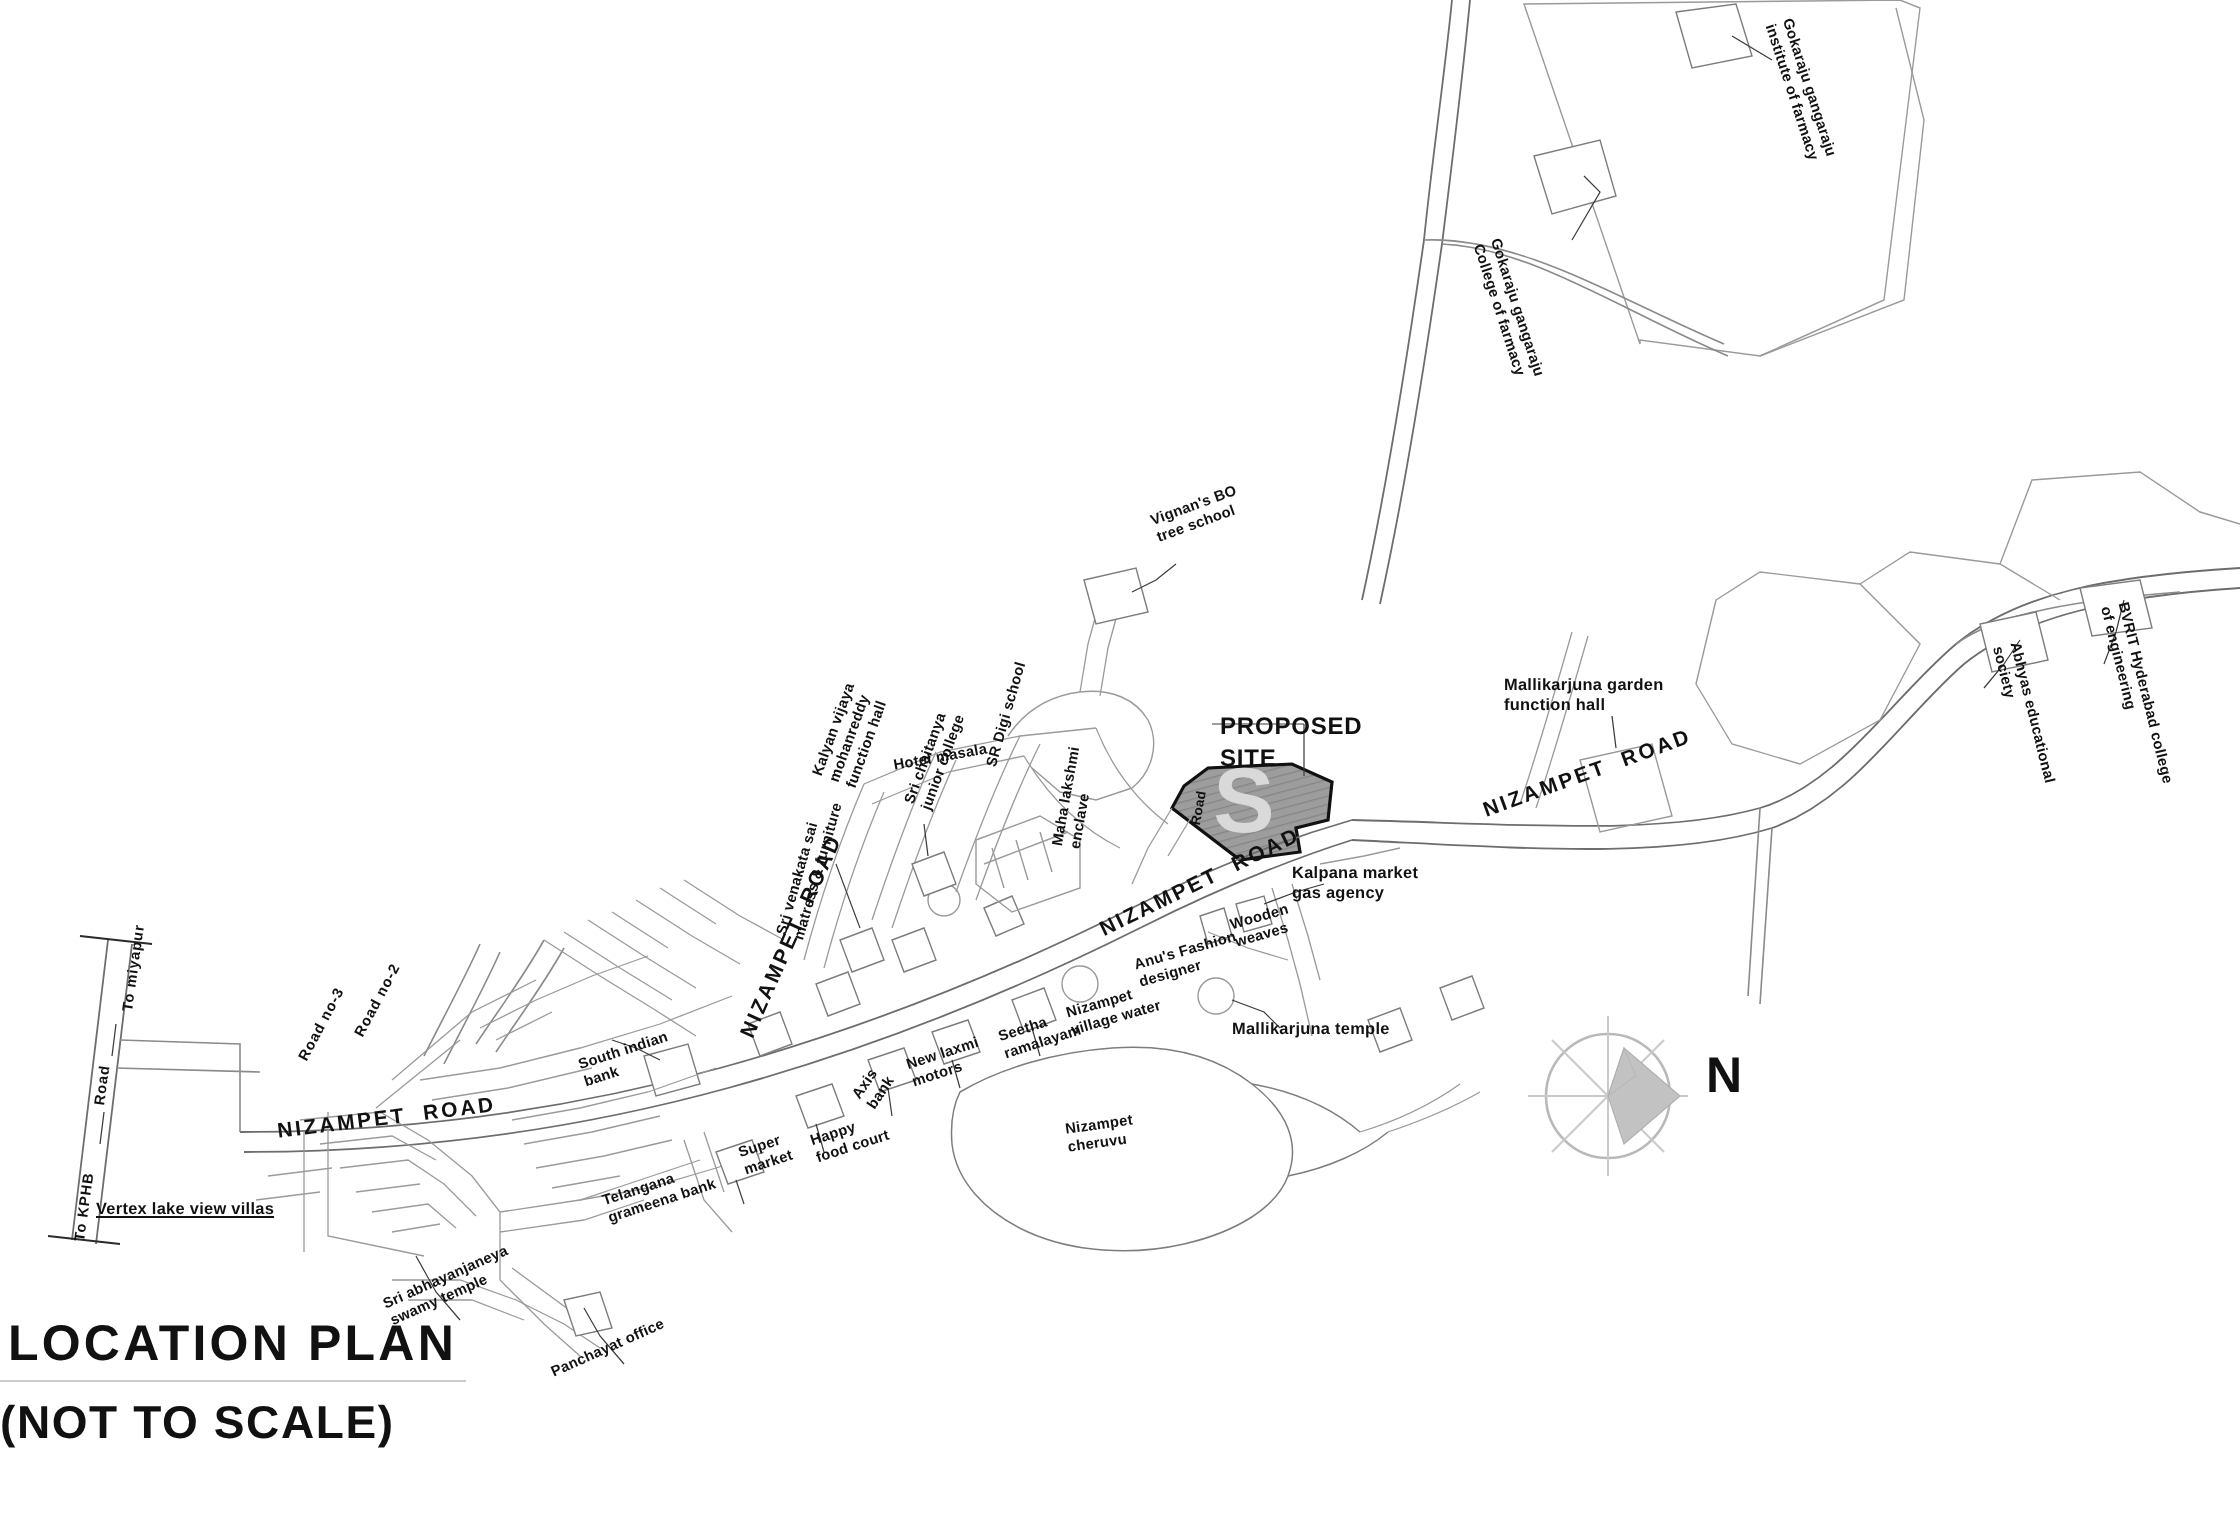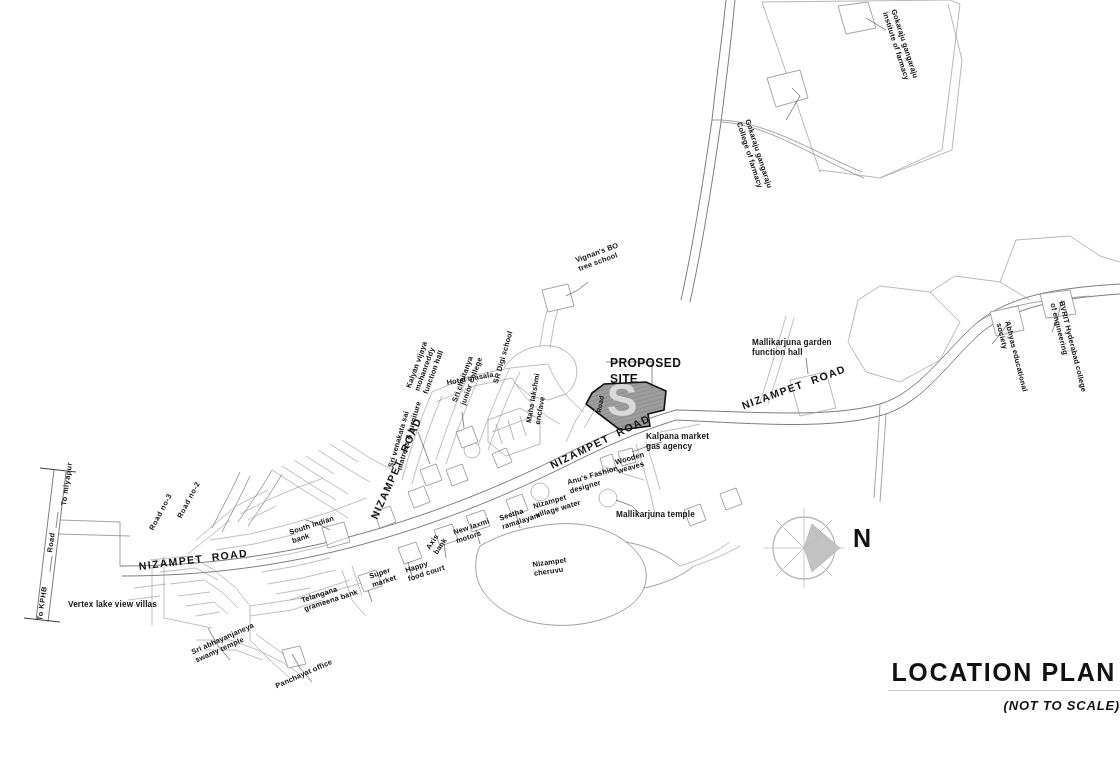--- a/index.html
+++ b/index.html
@@ -83,40 +83,39 @@
     font-size: 25px;
     font-weight: 700;
     color: #111111;
     font-family: "Liberation Sans", sans-serif;
   }
   #title-block {
     position: absolute;
     left: 0;
     top: 658px;
     width: 1120px;
-    text-align: right;
+    text-align: left;
   }
   #plan-title {
     font-family: "Liberation Sans", sans-serif;
     font-size: 25px;
     font-weight: 700;
     letter-spacing: 1.6px;
     color: #111111;
     display: inline-block;
     padding: 0 4px 3px 4px;
     border-bottom: 1.2px solid #cccccc;
   }
   #plan-subtitle {
     margin-top: 7px;
     font-family: "Liberation Sans", sans-serif;
-    font-size: 13px;
+    font-size: 23px;
     font-weight: 700;
     letter-spacing: 0.8px;
     color: #111111;
-    font-style: italic;
   }
 </style>
 </head>
 <body>
 
 <div id="map-root">
 
   <svg id="plan" viewBox="0 0 1120 762">
     <defs>
       <pattern id="hatch" patternUnits="userSpaceOnUse" width="4" height="4" patternTransform="rotate(75)">
@@ -364,21 +363,21 @@
 matress &amp; furniture</div>
   <div class="lbl" style="left:404px; top:386px; transform:rotate(-70deg);">Kalyan vijaya
 mohanreddy
 function hall</div>
   <div class="lbl" style="left:450px; top:400px; transform:rotate(-70deg);">Sri chaitanya
 junior college</div>
   <div class="lbl" style="left:446px; top:378px; transform:rotate(-10deg);">Hotel masala</div>
   <div class="lbl" style="left:491px; top:382px; transform:rotate(-74deg);">SR Digi school</div>
   <div class="lbl" style="left:524px; top:422px; transform:rotate(-80deg);">Maha lakshmi
 enclave</div>
-  <div class="lbl md" style="left:68px; top:600px;">Vertex lake view villas</div>
+  <div class="lbl md" style="left:48px; top:600px;text-decoration:underline;">Vertex lake view villas</div>
   <div class="lbl" style="left:190px; top:648px; transform:rotate(-24deg);">Sri abhayanjaneya
 swamy temple</div>
   <div class="lbl" style="left:274px; top:682px; transform:rotate(-24deg);">Panchayat office</div>
 
   <div class="lbl road-name" style="left:138px; top:560px; transform:rotate(-7deg);">NIZAMPET  ROAD</div>
   <div class="lbl road-name" style="left:368px; top:516px; transform:rotate(-66deg);">NIZAMPET  ROAD</div>
   <div class="lbl road-name" style="left:548px; top:460px; transform:rotate(-26deg);">NIZAMPET  ROAD</div>
   <div class="lbl road-name" style="left:740px; top:400px; transform:rotate(-20deg);">NIZAMPET  ROAD</div>
   <div class="lbl road-small" style="left:176px; top:516px; transform:rotate(-62deg);">Road no-2</div>
   <div class="lbl road-small" style="left:148px; top:528px; transform:rotate(-62deg);">Road no-3</div>

